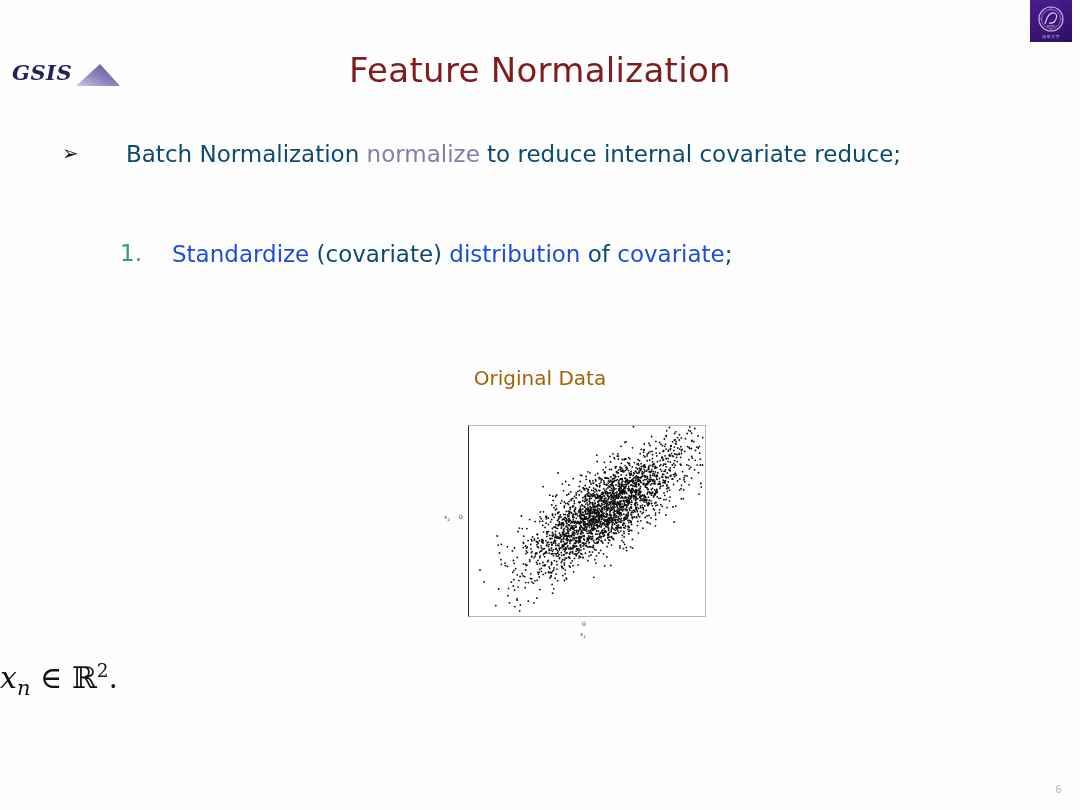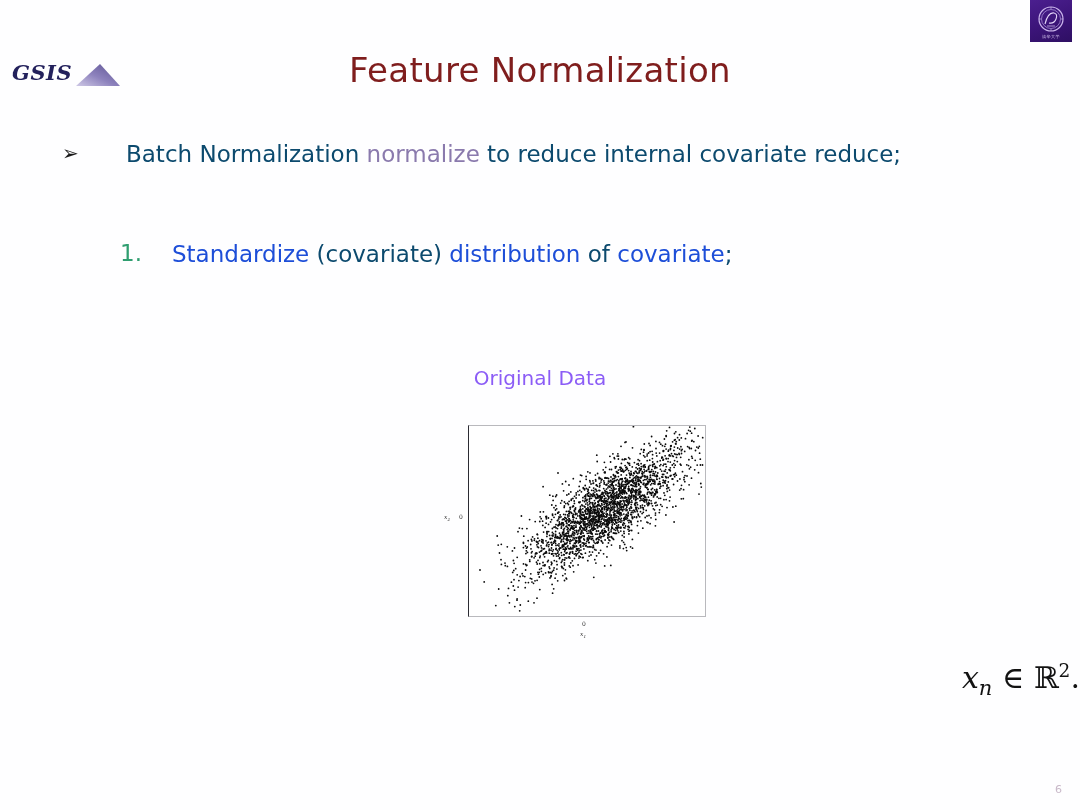--- a/index.html
+++ b/index.html
@@ -140,21 +140,21 @@
   
   .figure {
     position: absolute;
     left: 360px;
     top: 366px;
     width: 360px;
   }
   .fig-caption {
     text-align: center;
     font-size: 20px;
-    color: #8b5cf6;
+    color: #a16207;
     margin-bottom: 35px;
     font-family: "DejaVu Sans", sans-serif;
   }
   .plot-wrap {
     position: relative;
     margin: 0 auto;
     width: 240px;
     height: 192px;
   }
   .plot-frame {
@@ -206,21 +206,21 @@
     font-style: italic;
   }
   sub { font-size: 0.7em; }
 
   
   .formula {
     position: absolute;
     left: 0;
     right: 0;
     top: 660px;
-    text-align: right;
+    text-align: left;
     font-family: "DejaVu Serif", serif;
     font-size: 30px;
     color: #121212;
   }
   .formula i { font-style: italic; }
   .blackboard-r {
     font-family: "DejaVu Serif", serif;
     font-weight: 400;
   }
 

